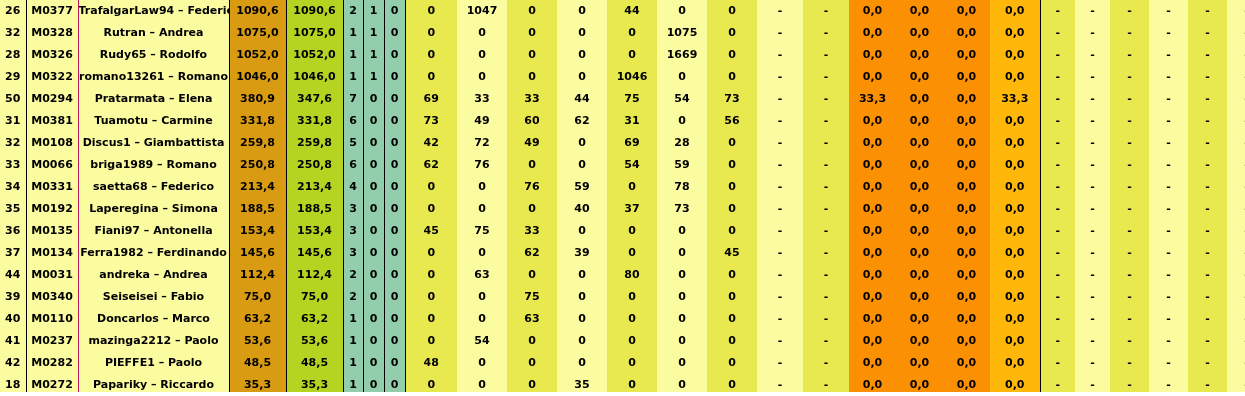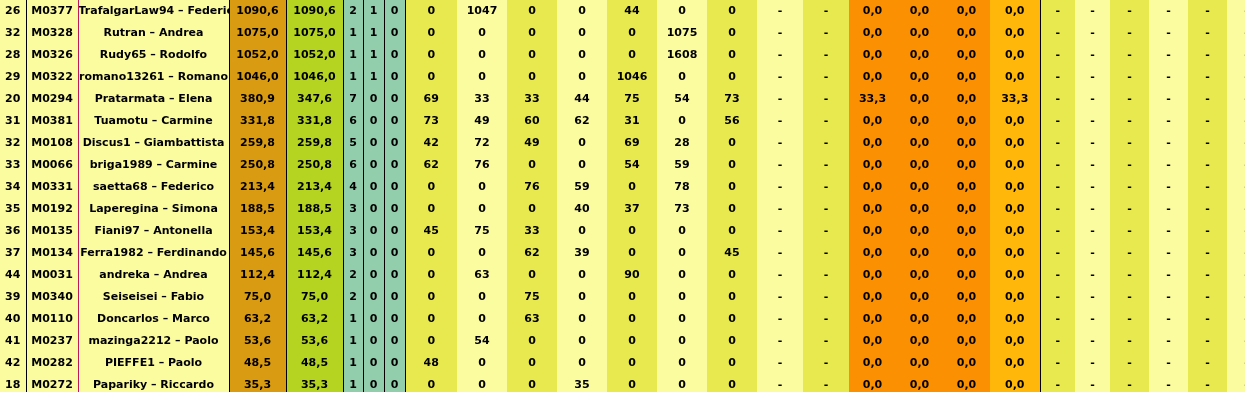--- a/index.html
+++ b/index.html
@@ -148,21 +148,21 @@
           <td class="c-pt1">1052,0</td>
           <td class="c-pt2">1052,0</td>
           <td class="c-g1">1</td>
           <td class="c-g2">1</td>
           <td class="c-g3">0</td>
           <td class="c-ydark">0</td>
           <td class="c-ylight">0</td>
           <td class="c-ydark">0</td>
           <td class="c-ylight">0</td>
           <td class="c-ydark">0</td>
-          <td class="c-ylight">1608</td>
+          <td class="c-ylight">1669</td>
           <td class="c-ydark">0</td>
           <td class="c-ylight dash">-</td>
           <td class="c-ydark dash">-</td>
           <td class="c-orange">0,0</td>
           <td class="c-orange">0,0</td>
           <td class="c-orange">0,0</td>
           <td class="c-orange2">0,0</td>
           <td class="c-ydark dash">-</td>
           <td class="c-ylight dash">-</td>
           <td class="c-ydark dash">-</td>
@@ -193,21 +193,21 @@
           <td class="c-orange">0,0</td>
           <td class="c-orange2">0,0</td>
           <td class="c-ydark dash">-</td>
           <td class="c-ylight dash">-</td>
           <td class="c-ydark dash">-</td>
           <td class="c-ylight dash">-</td>
           <td class="c-ydark dash">-</td>
           <td class="c-ylight dash">-</td>
         </tr>
         <tr class="row">
-          <td class="c-rank">20</td>
+          <td class="c-rank">50</td>
           <td class="c-code">M0294</td>
           <td class="c-name">Pratarmata – Elena</td>
           <td class="c-pt1">380,9</td>
           <td class="c-pt2">347,6</td>
           <td class="c-g1">7</td>
           <td class="c-g2">0</td>
           <td class="c-g3">0</td>
           <td class="c-ydark">69</td>
           <td class="c-ylight">33</td>
           <td class="c-ydark">33</td>
@@ -282,21 +282,21 @@
           <td class="c-ydark dash">-</td>
           <td class="c-ylight dash">-</td>
           <td class="c-ydark dash">-</td>
           <td class="c-ylight dash">-</td>
           <td class="c-ydark dash">-</td>
           <td class="c-ylight dash">-</td>
         </tr>
         <tr class="row">
           <td class="c-rank">33</td>
           <td class="c-code">M0066</td>
-          <td class="c-name">briga1989 – Carmine</td>
+          <td class="c-name">briga1989 – Romano</td>
           <td class="c-pt1">250,8</td>
           <td class="c-pt2">250,8</td>
           <td class="c-g1">6</td>
           <td class="c-g2">0</td>
           <td class="c-g3">0</td>
           <td class="c-ydark">62</td>
           <td class="c-ylight">76</td>
           <td class="c-ydark">0</td>
           <td class="c-ylight">0</td>
           <td class="c-ydark">54</td>
@@ -437,21 +437,21 @@
           <td class="c-name">andreka – Andrea</td>
           <td class="c-pt1">112,4</td>
           <td class="c-pt2">112,4</td>
           <td class="c-g1">2</td>
           <td class="c-g2">0</td>
           <td class="c-g3">0</td>
           <td class="c-ydark">0</td>
           <td class="c-ylight">63</td>
           <td class="c-ydark">0</td>
           <td class="c-ylight">0</td>
-          <td class="c-ydark">90</td>
+          <td class="c-ydark">80</td>
           <td class="c-ylight">0</td>
           <td class="c-ydark">0</td>
           <td class="c-ylight dash">-</td>
           <td class="c-ydark dash">-</td>
           <td class="c-orange">0,0</td>
           <td class="c-orange">0,0</td>
           <td class="c-orange">0,0</td>
           <td class="c-orange2">0,0</td>
           <td class="c-ydark dash">-</td>
           <td class="c-ylight dash">-</td>

